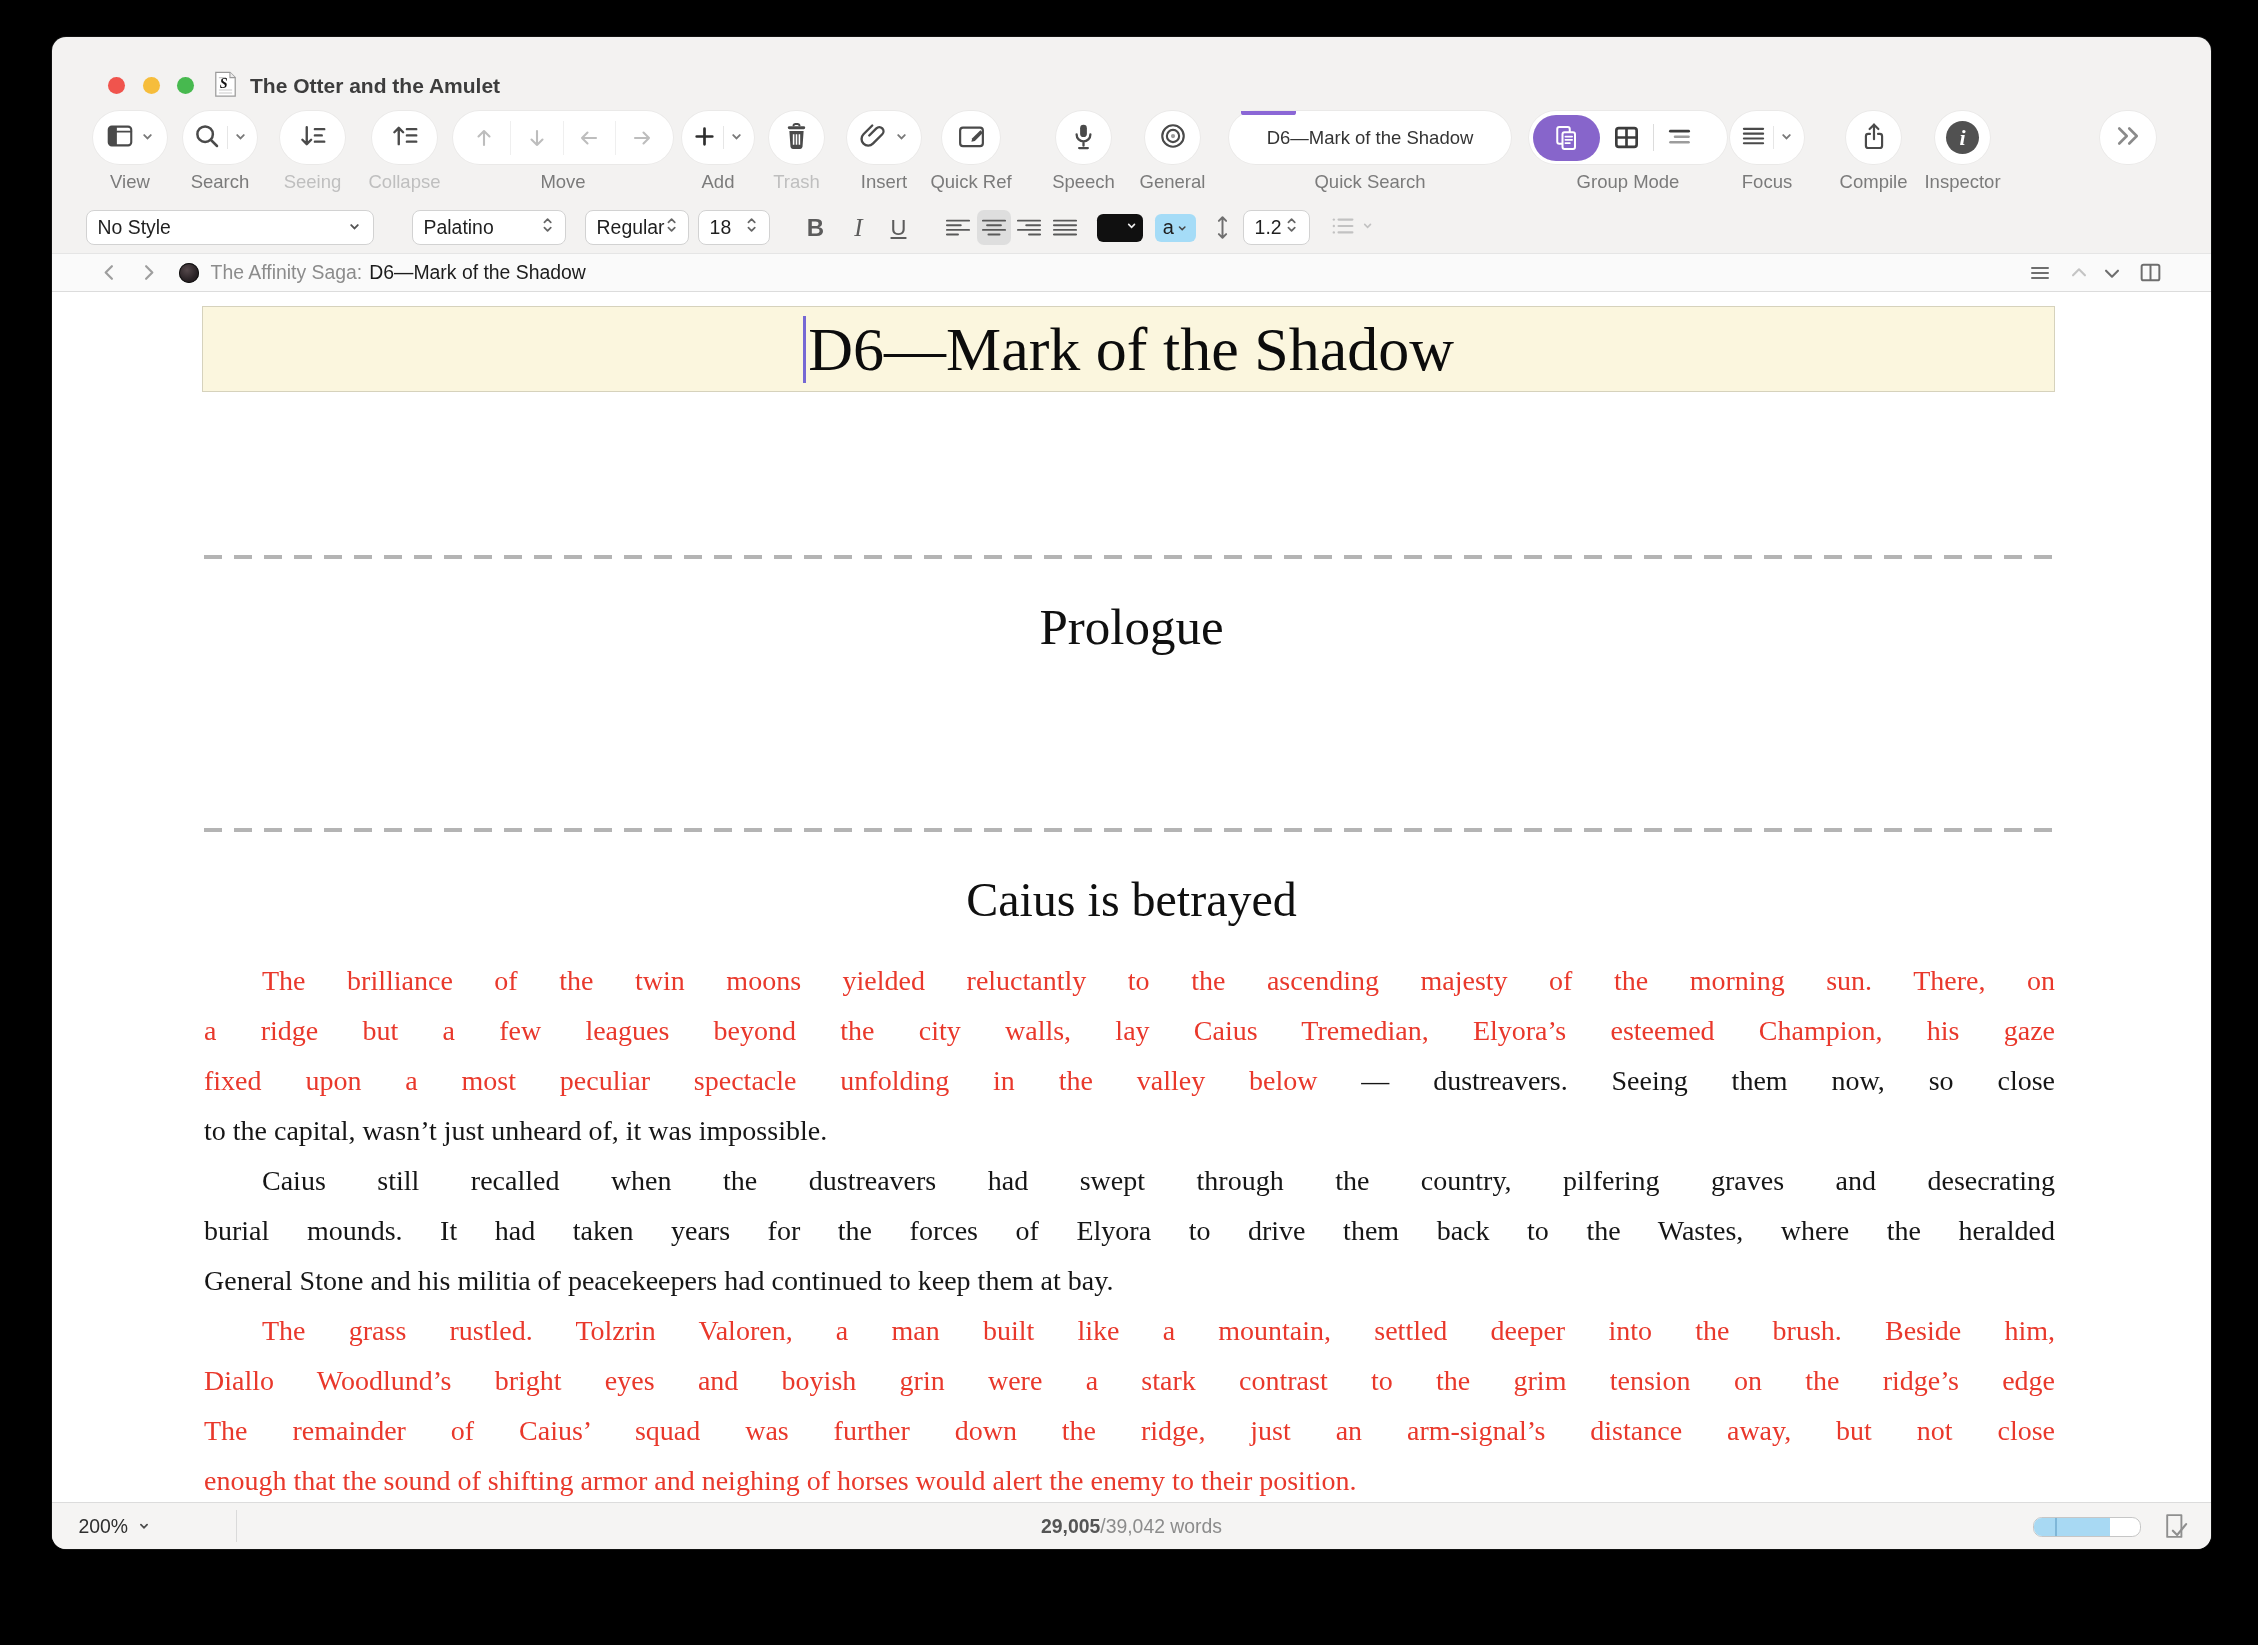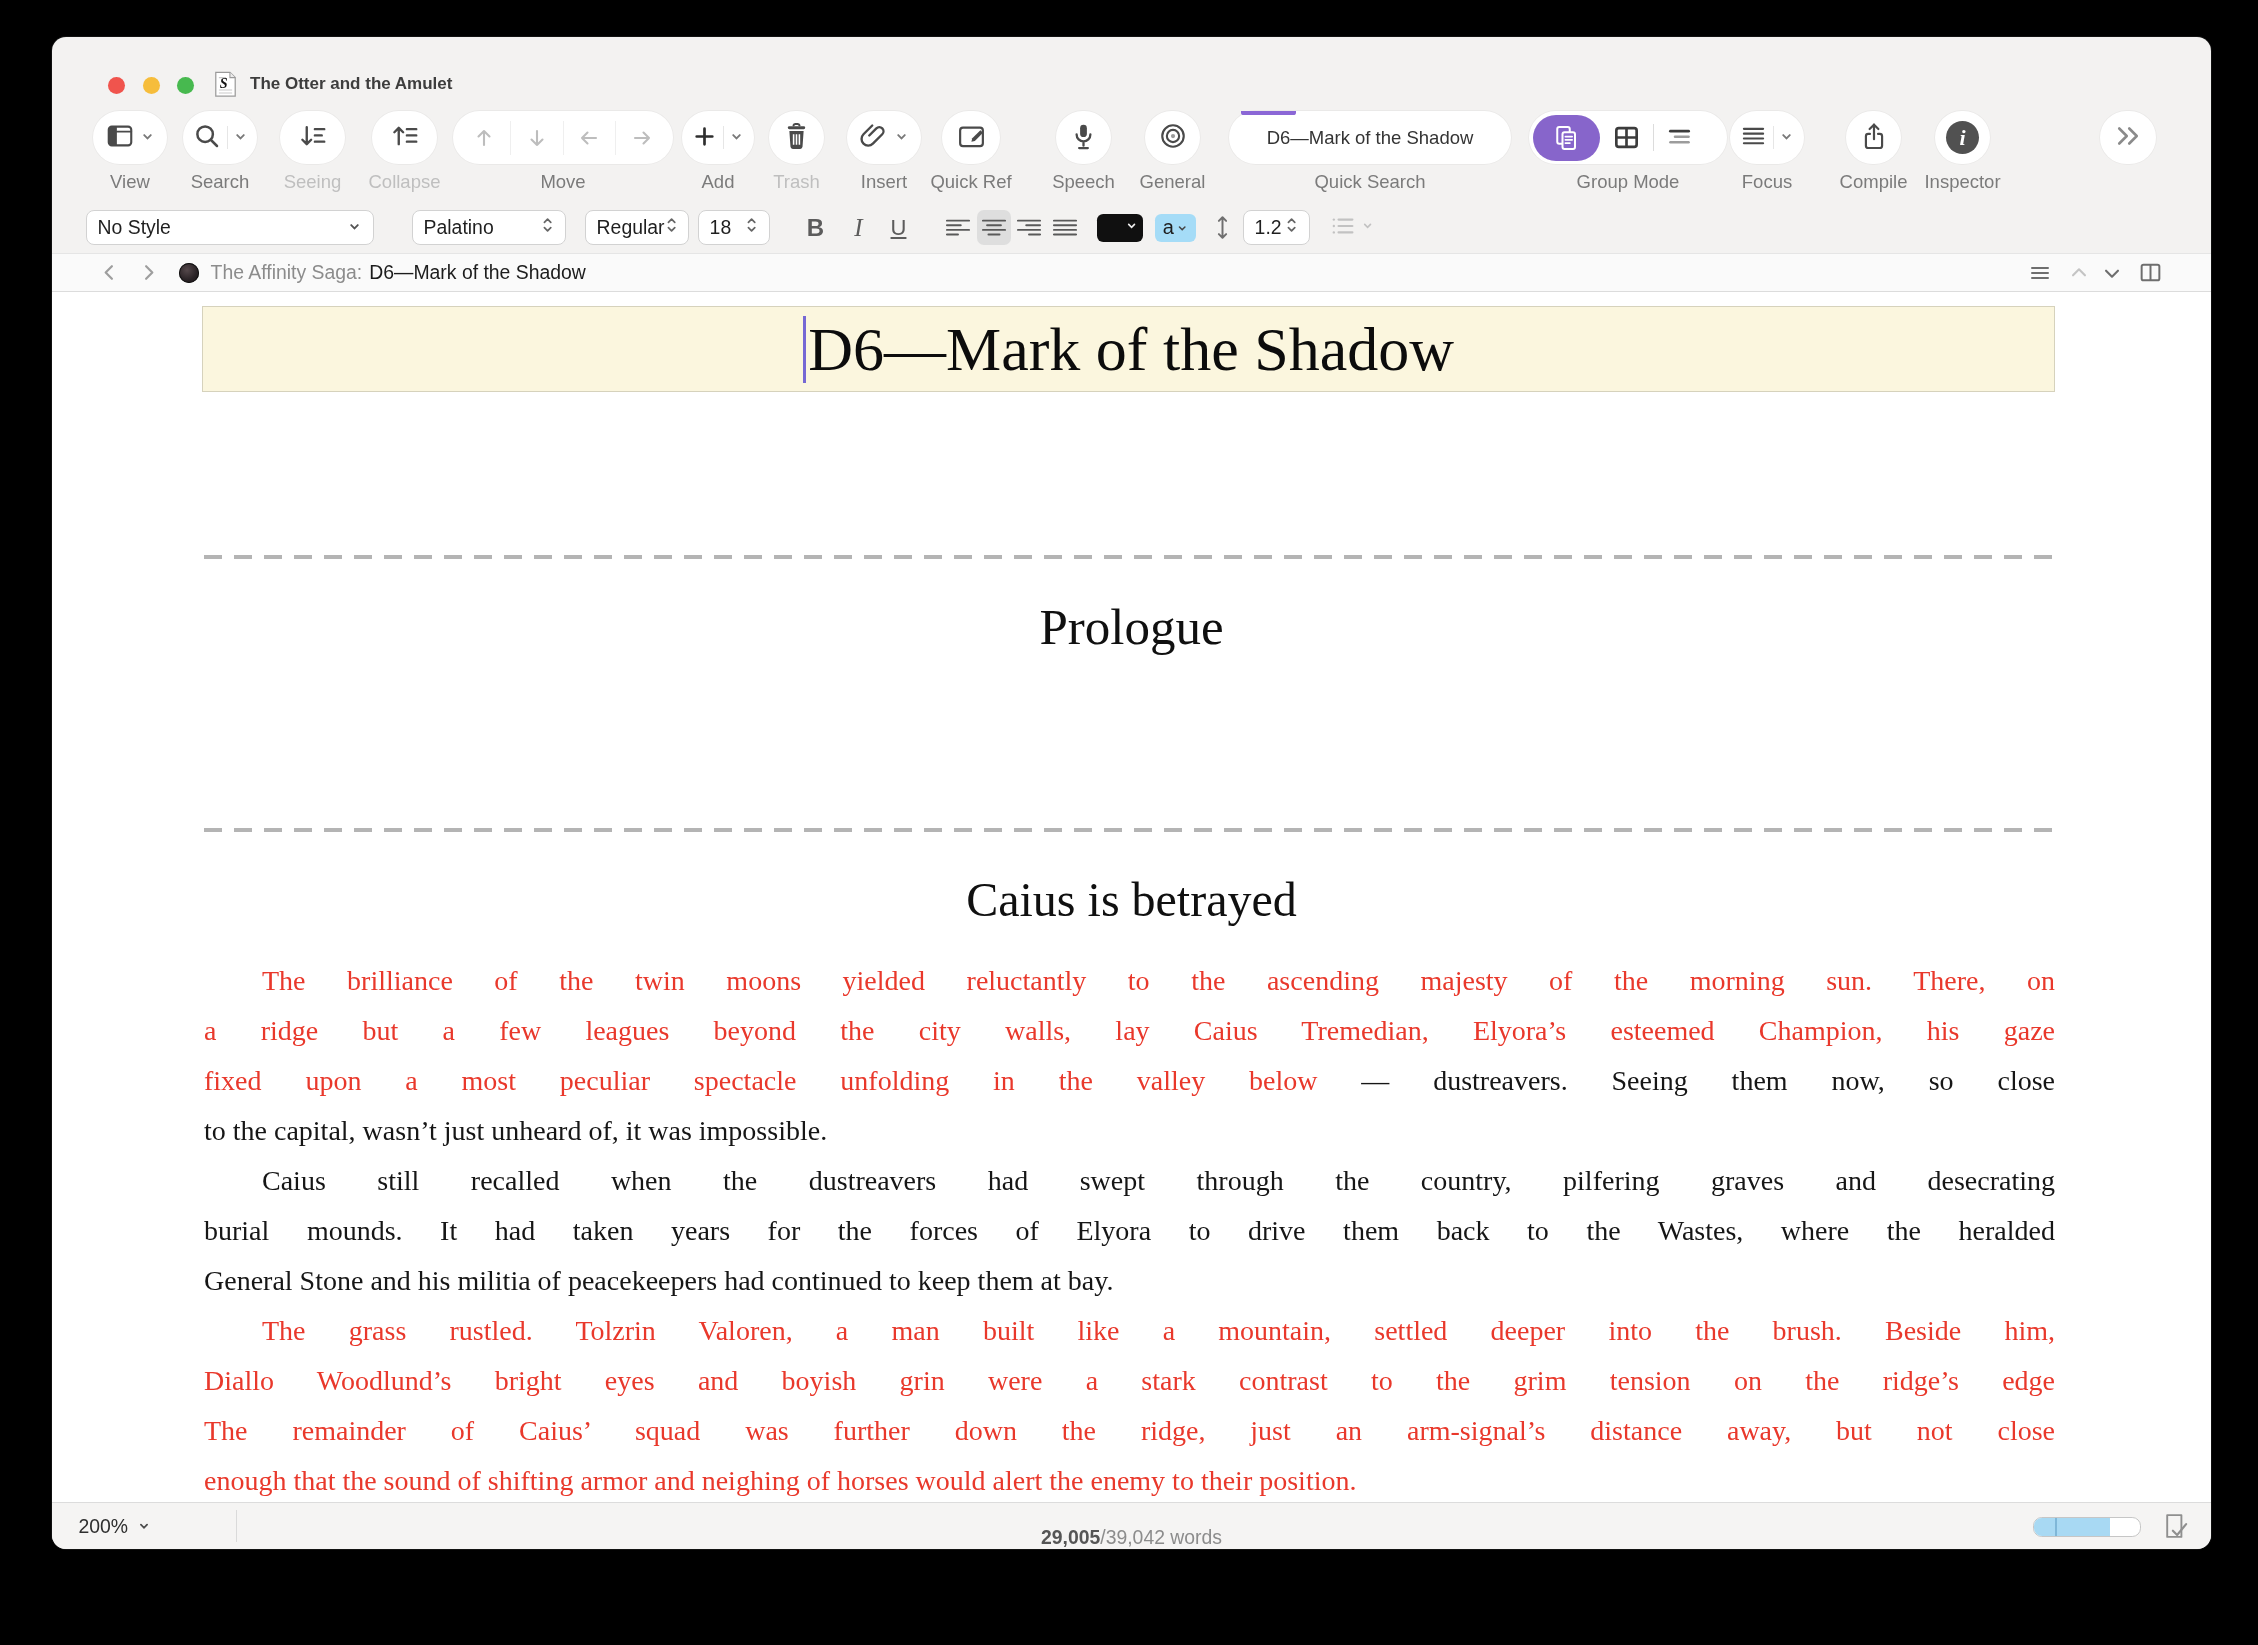--- a/index.html
+++ b/index.html
@@ -6,21 +6,21 @@
   body{width:2258px;height:1645px;background:#000;position:relative;overflow:hidden;
        font-family:"Liberation Sans",sans-serif;-webkit-font-smoothing:antialiased}
   #window{position:absolute;left:52px;top:37px;width:2159px;height:1512px;background:#f3f2f1;
           border-radius:14px;overflow:hidden;box-shadow:0 0 0 0.9px rgba(255,255,255,.07),0 26.5px 79px rgba(0,0,0,.6)}
 
   
   .titlebar{position:absolute;left:0;top:0;width:100%;height:74px}
   .tl{position:absolute;top:40px;width:17px;height:17px;border-radius:50%}
   .tl-red{left:56px;background:#f0544d}.tl-yellow{left:91px;background:#f6bd3b}.tl-green{left:125px;background:#47b94f}
   .app-icon{position:absolute;left:162px;top:34px}
-  .tb-title{position:absolute;left:198px;top:37px;font-size:17px;font-weight:700;color:#3d3d3d;white-space:nowrap}
+  .tb-title{position:absolute;left:198px;top:37px;font-size:21px;font-weight:700;color:#3d3d3d;white-space:nowrap}
 
   
   .toolbar{position:absolute;left:0;top:74px;width:100%;height:90px}
   .tbi{position:absolute;top:0;display:flex;flex-direction:column;align-items:center}
   .pill{height:53px;width:100%;background:#fff;border-radius:26.5px;display:flex;align-items:center;
         justify-content:center;gap:5.3px;box-shadow:0 0 0 0.9px rgba(0,0,0,.035)}
   .tlabel{margin-top:7px;font-size:18.5px;color:#7b7b7b;white-space:nowrap}
   .tlabel.dim{color:#bfbfbf}
   .pdiv{width:0.9px;height:23px;background:#e6e6e6}
   .ic{stroke:#4a4a4a;fill:none;stroke-width:1.8;stroke-linecap:round;stroke-linejoin:round}
@@ -73,21 +73,21 @@
   .line{height:50px;line-height:50px;text-align:justify;text-align-last:justify;overflow:visible}
   .line.left{text-align:left;text-align-last:left}
   .line.ind{text-indent:58px}
   .seg-red{color:#e9382b}
   .seg-black{color:#161616}
 
   
   .footer{position:absolute;left:0;bottom:0;width:100%;height:47px;background:#f5f4f3;border-top:0.9px solid #dcdcdc;box-sizing:border-box}
   .zoom{position:absolute;left:26.5px;top:0;height:46px;display:flex;gap:8.8px;align-items:center;font-size:19.4px;color:#2f2f2f}
   .fdiv{position:absolute;left:184px;top:7px;width:0.9px;height:32px;background:#dadada}
-  .wordcount{position:absolute;left:0;top:0;height:46px;width:100%;display:flex;align-items:flex-end;justify-content:center;
+  .wordcount{position:absolute;left:0;top:0;height:46px;width:100%;display:flex;align-items:center;justify-content:center;
              font-size:19.4px;color:#8c8c8c}
   .wc-bold{color:#555;font-weight:700}
   .progress{position:absolute;right:70px;top:14px;width:106px;height:17.6px;border:0.9px solid #c6c6c6;border-radius:8.8px;background:#fff;overflow:hidden}
   .p-fill{position:absolute;left:0;top:0;bottom:0;width:72%;background:#a8d9f3}
   .p-tick{position:absolute;left:21px;top:0;bottom:0;width:1.8px;background:#7fb7d8}
   .page-icon{position:absolute;right:23px;top:8px}
 </style>
 </head>
 <body>
 

